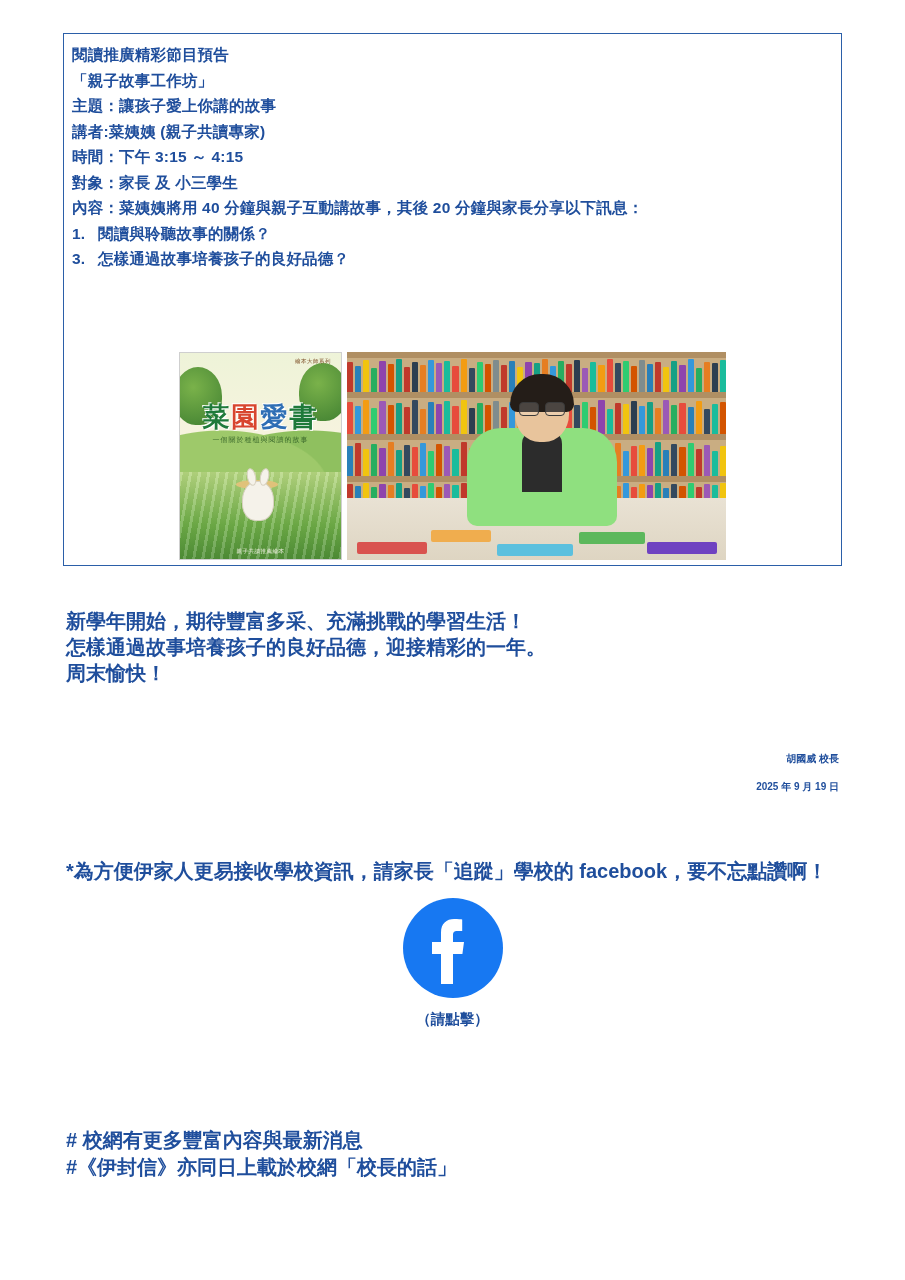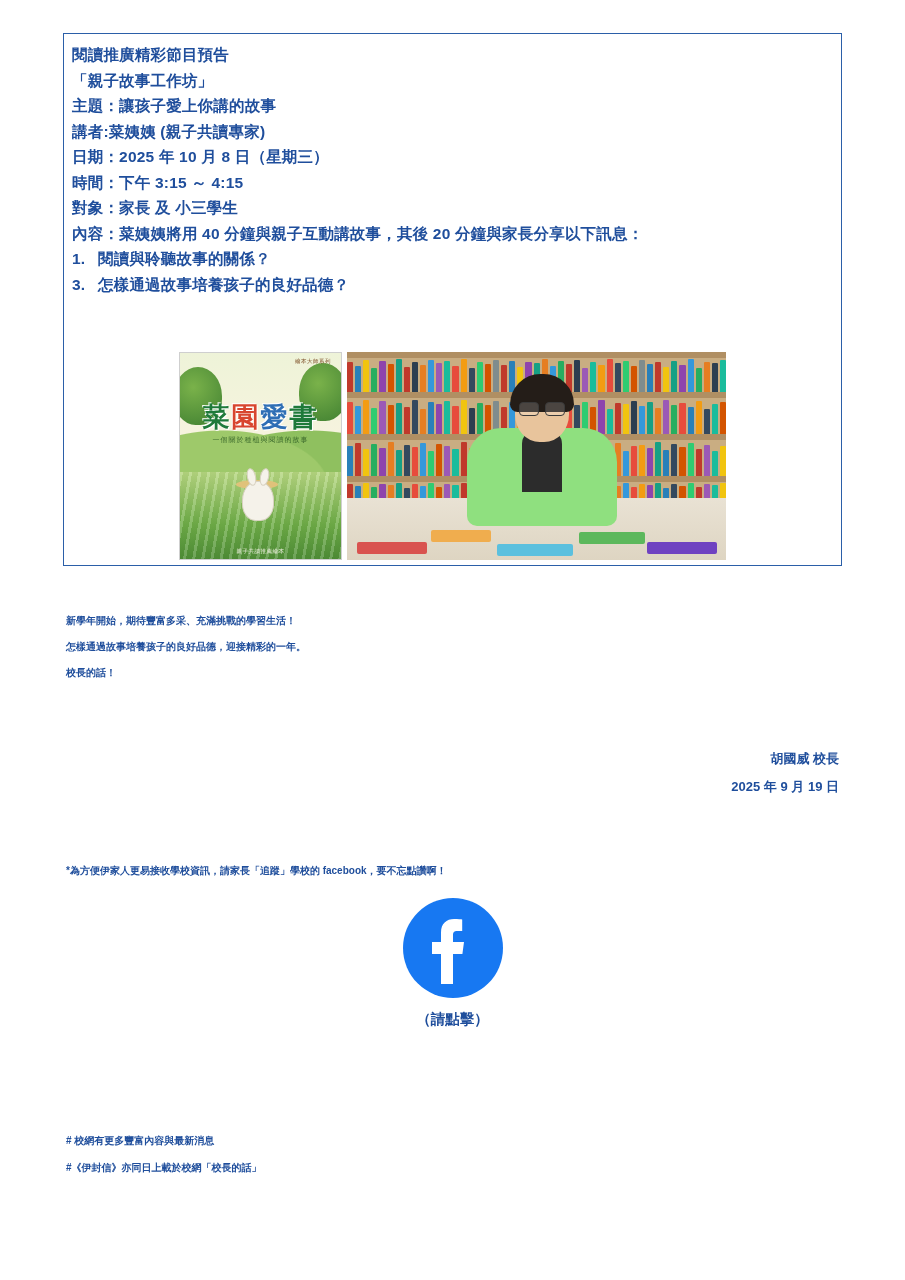--- a/index.html
+++ b/index.html
@@ -237,36 +237,36 @@
     position: absolute;
     bottom: 6px;
     height: 12px;
     border-radius: 2px;
   }
 
   
   .para {
     position: absolute;
     color: #1f4e9c;
-    font-size: 10px;
+    font-size: 20px;
     font-weight: bold;
     line-height: 26px;
     white-space: nowrap;
   }
   .closing {
     left: 66px;
     top: 608px;
   }
   .signature {
     position: absolute;
     right: 66px;
     top: 745px;
     text-align: right;
     color: #1f4e9c;
-    font-size: 13px;
+    font-size: 10px;
     font-weight: bold;
     line-height: 28px;
     white-space: nowrap;
   }
   .fbnote {
     left: 66px;
     top: 858px;
   }
   .hashes {
     left: 66px;
@@ -310,21 +310,20 @@
 <body>
 
 <div class="page">
 
   <div class="announce-box">
     <div class="announce-lines">
       <div class="aline">閱讀推廣精彩節目預告</div>
       <div class="aline">「親子故事工作坊」</div>
       <div class="aline">主題：讓孩子愛上你講的故事</div>
       <div class="aline">講者:菜姨姨 (親子共讀專家)</div>
-      <div class="aline">日期：2025 年 10 月 8 日（星期三）</div>
       <div class="aline">時間：下午 3:15 ～ 4:15</div>
       <div class="aline">對象：家長 及 小三學生</div>
       <div class="aline">內容：菜姨姨將用 40 分鐘與親子互動講故事，其後 20 分鐘與家長分享以下訊息：</div>
       <div class="aline numbered">
         <span class="num">1.</span><span>閱讀與聆聽故事的關係？</span>
       </div>
       <div class="aline numbered">
         <span class="num">3.</span><span>怎樣通過故事培養孩子的良好品德？</span>
       </div>
     </div>
@@ -572,21 +571,21 @@
         <div class="tablebook" style="left:232px;width:66px;background:#5cb85c;bottom:16px;"></div>
         <div class="tablebook" style="left:300px;width:70px;background:#6f42c1;bottom:6px;"></div>
       </div>
 
     </div>
   </div>
 
   <div class="para closing">
     <div>新學年開始，期待豐富多采、充滿挑戰的學習生活！</div>
     <div>怎樣通過故事培養孩子的良好品德，迎接精彩的一年。</div>
-    <div>校長的話！</div>
+    <div>周末愉快！</div>
   </div>
 
   <div class="signature">
     <div>胡國威 校長</div>
     <div>2025 年 9 月 19 日</div>
   </div>
 
   <div class="para fbnote">*為方便伊家人更易接收學校資訊，請家長「追蹤」學校的 facebook，要不忘點讚啊！</div>
 
   <div class="fb-wrap">

